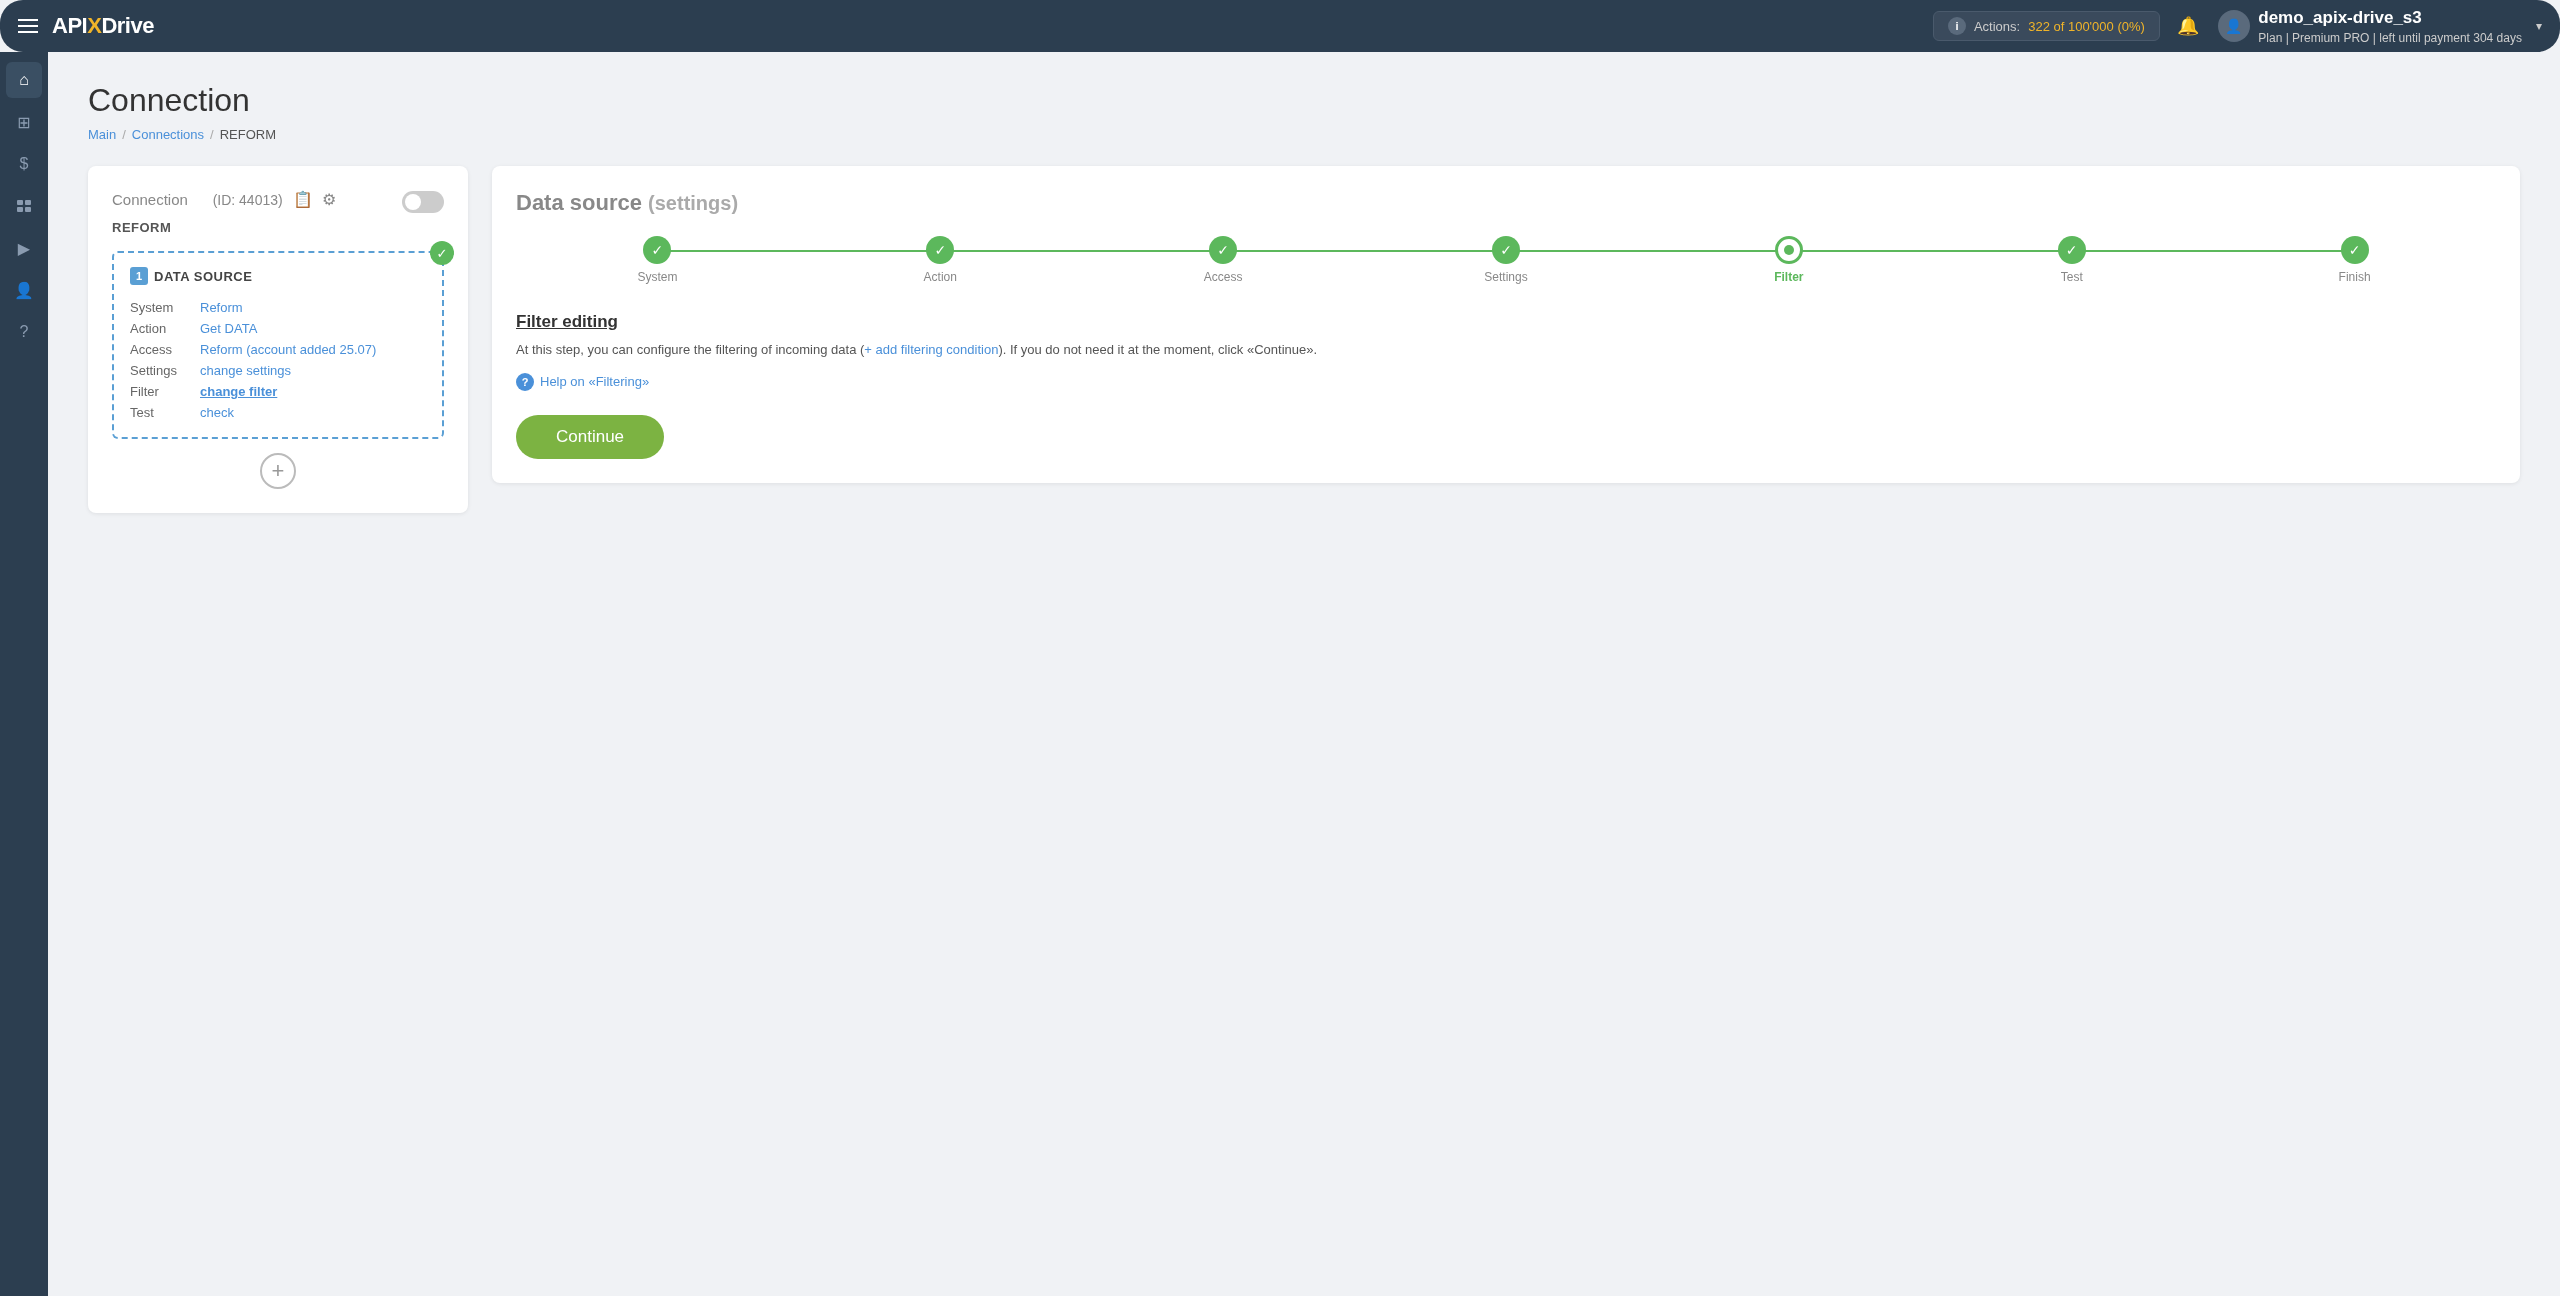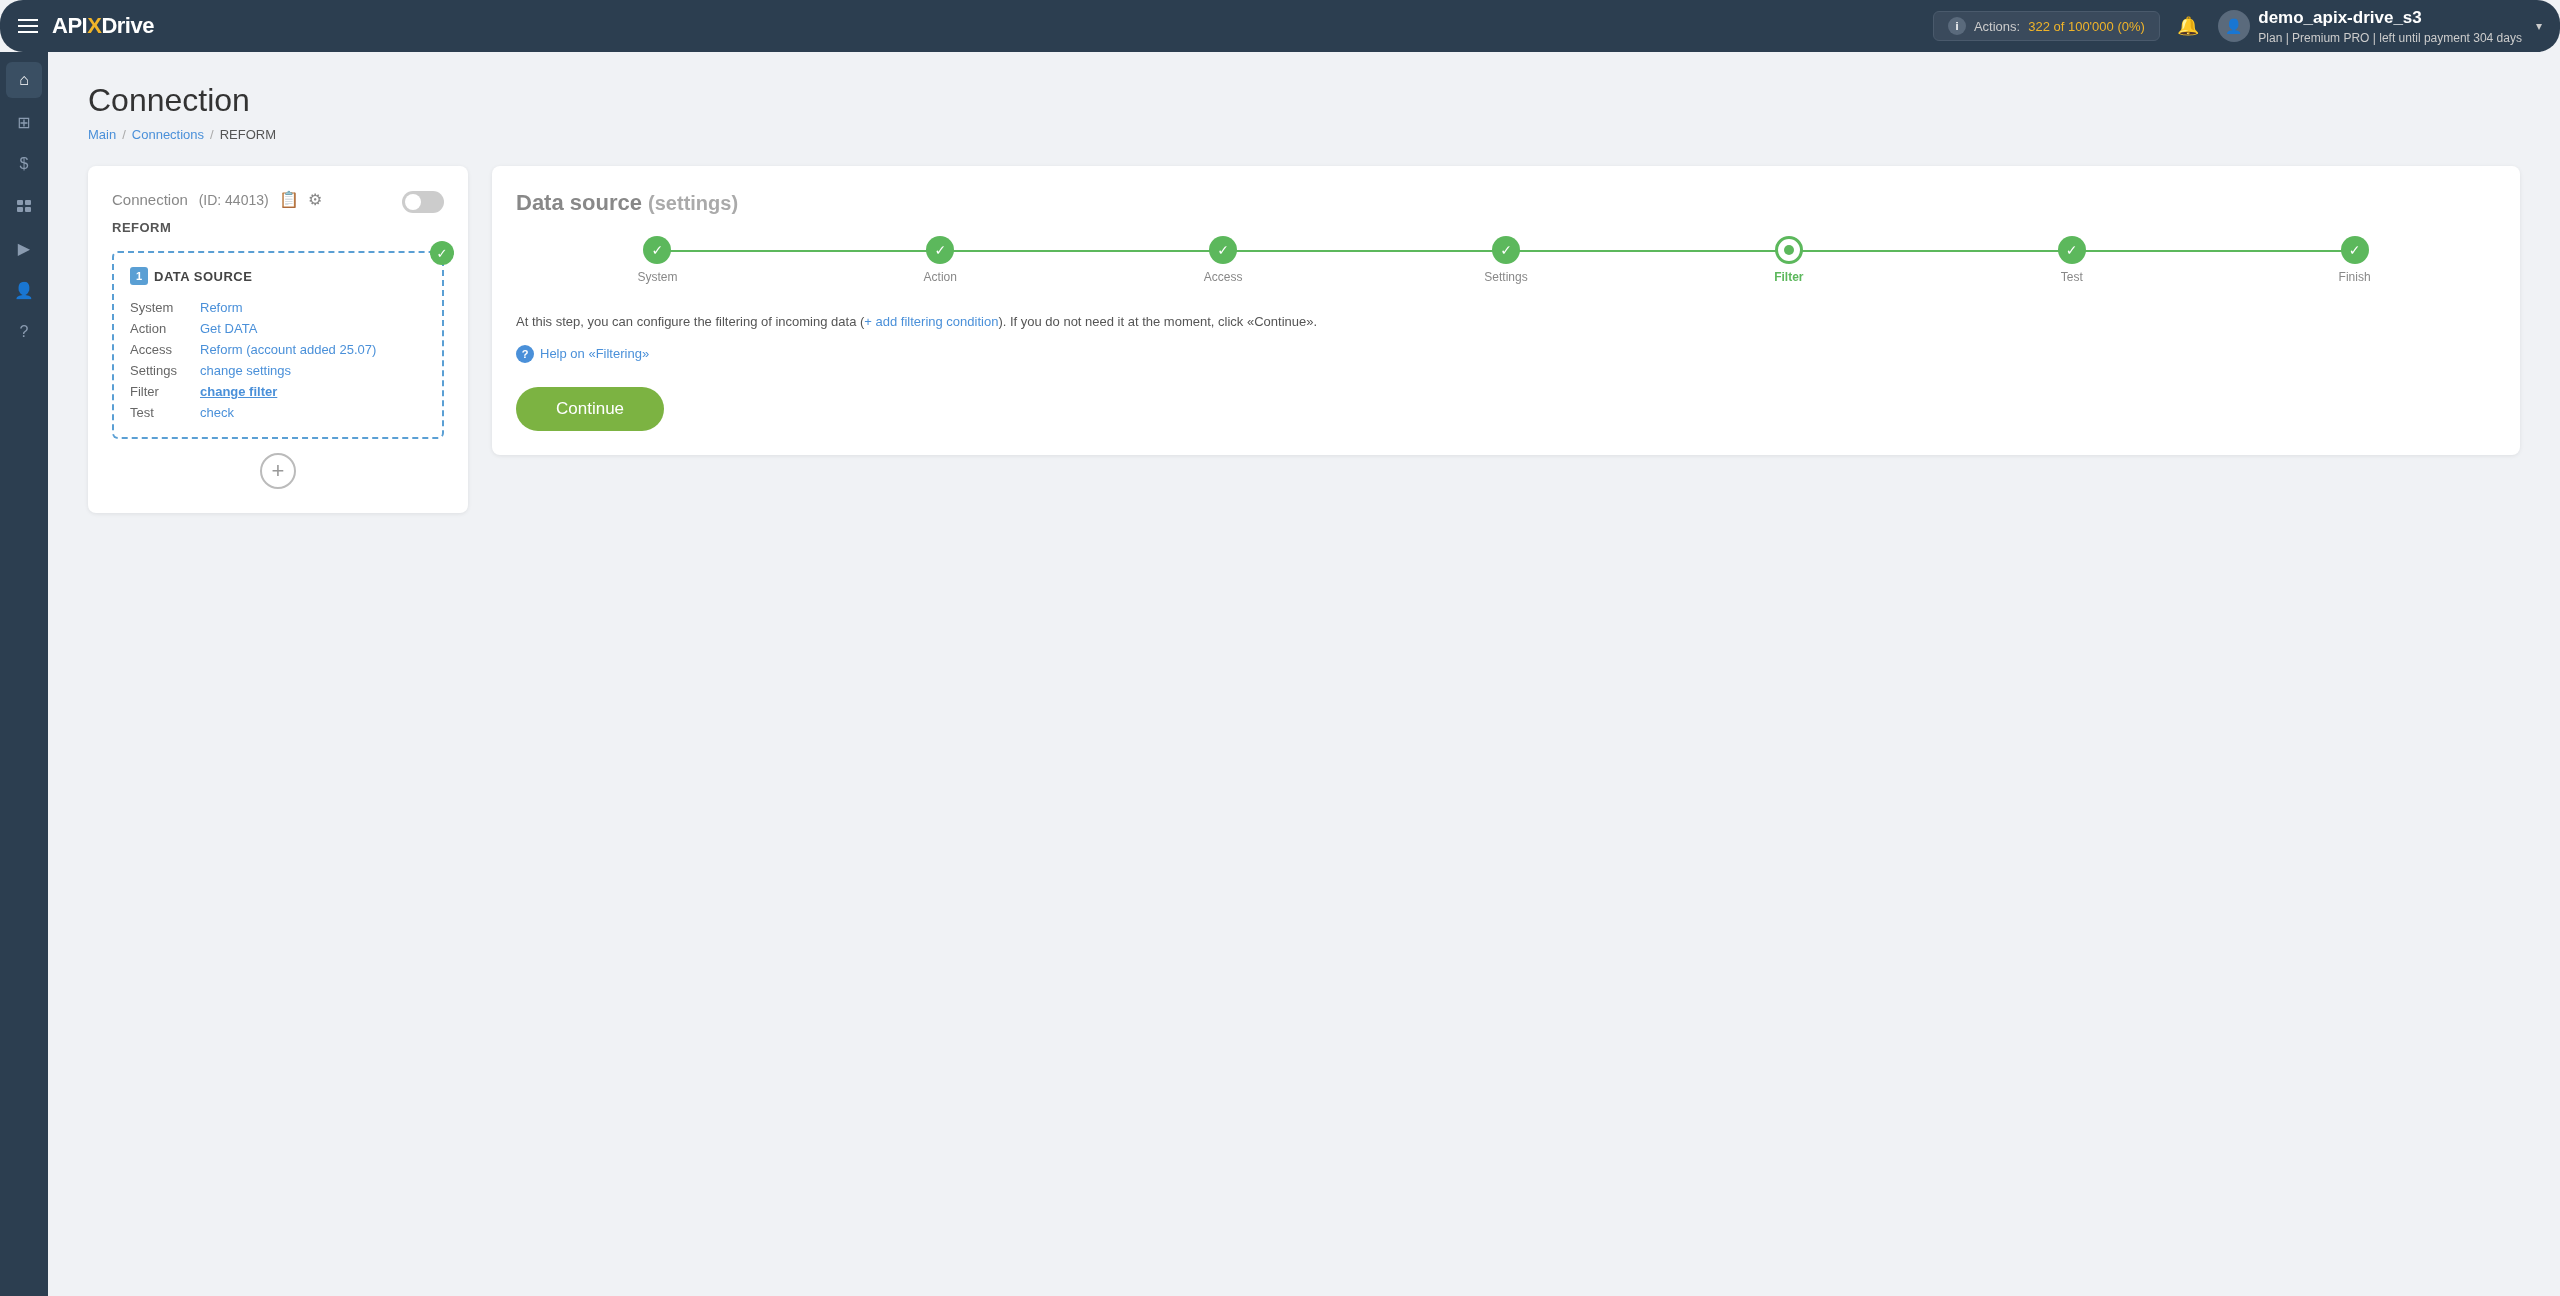--- a/index.html
+++ b/index.html
@@ -407,21 +407,21 @@
       <span class="breadcrumb-sep">/</span>
       <span class="breadcrumb-current">REFORM</span>
     </div>
 
     <div class="columns">
 
       <div class="card left-card">
         <div class="card-top-row">
           <div class="card-header">
             <span>Connection</span>
-            <span style="color:#888; font-size:14px; font-weight:400; margin-left:6px;">(ID: 44013)</span>
+            <span style="color:#888; font-size:14px; font-weight:400; margin-left:20px;">(ID: 44013)</span>
             <span style="margin-left:6px; color:#888; font-size:16px; cursor:pointer;">📋</span>
             <span style="margin-left:4px; color:#888; font-size:16px; cursor:pointer;">⚙</span>
           </div>
           <div class="toggle-switch"></div>
         </div>
         <div class="connection-name">REFORM</div>
 
         <div class="datasource-box">
           <div class="datasource-check">✓</div>
           <div class="datasource-title">
@@ -503,20 +503,21 @@
             <div class="step-label">Test</div>
             <div class="step-line"></div>
           </div>
 
           <div class="step">
             <div class="step-circle">✓</div>
             <div class="step-label">Finish</div>
           </div>
         </div>
 
+        <div class="filter-title">Filter editing</div>
         <div class="filter-desc">
           <span>At this step, you can configure the filtering of incoming data (</span><a href="#">+ add filtering condition</a><span>). If you do not need it at the moment, click «Continue».</span>
         </div>
         <div class="help-link">
           <div class="help-icon">?</div>
           <a href="#">Help on «Filtering»</a>
         </div>
 
         <button class="continue-btn">Continue</button>
       </div>

